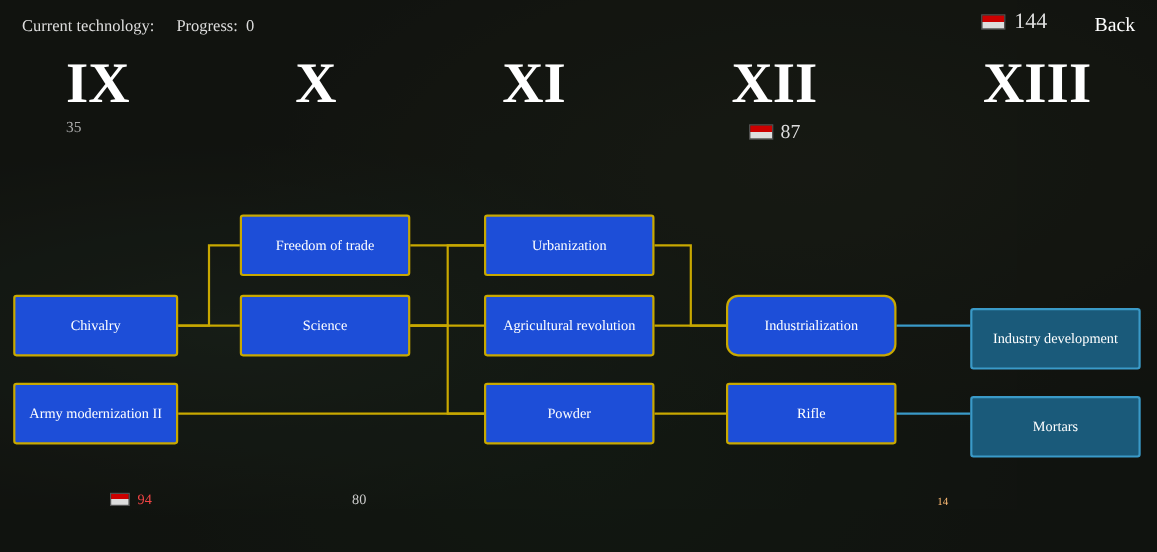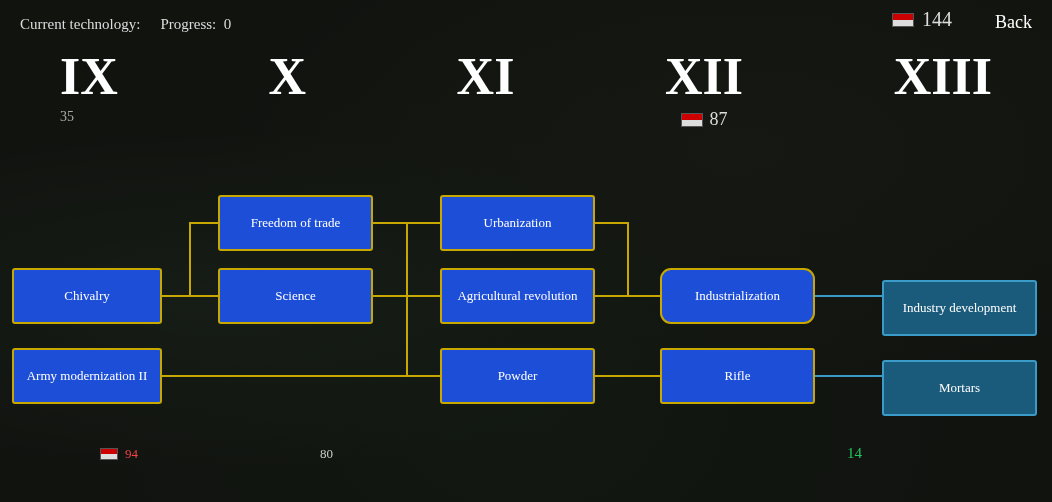--- a/index.html
+++ b/index.html
@@ -239,16 +239,16 @@
   </div>
 
   <div style="position:absolute; bottom:40px; left:100px; display:flex; align-items:center; gap:3px;">
     <span class="flag" style="width:18px;height:12px;"></span>
     <span style="font-size:13px; color:#ef4444;">94</span>
   </div>
   <div style="position:absolute; bottom:40px; left:320px; display:flex; align-items:center; gap:3px;">
     <span style="font-size:13px; color:#ccc;">80</span>
   </div>
   <div style="position:absolute; bottom:40px; right:190px; display:flex; align-items:center; gap:3px;">
-    <span style="font-size:15px; color:#22c55e;">14</span>
+    <span style="font-size:10px; color:#fdba74;">14</span>
   </div>
 
 </div>
 
 </body></html>

